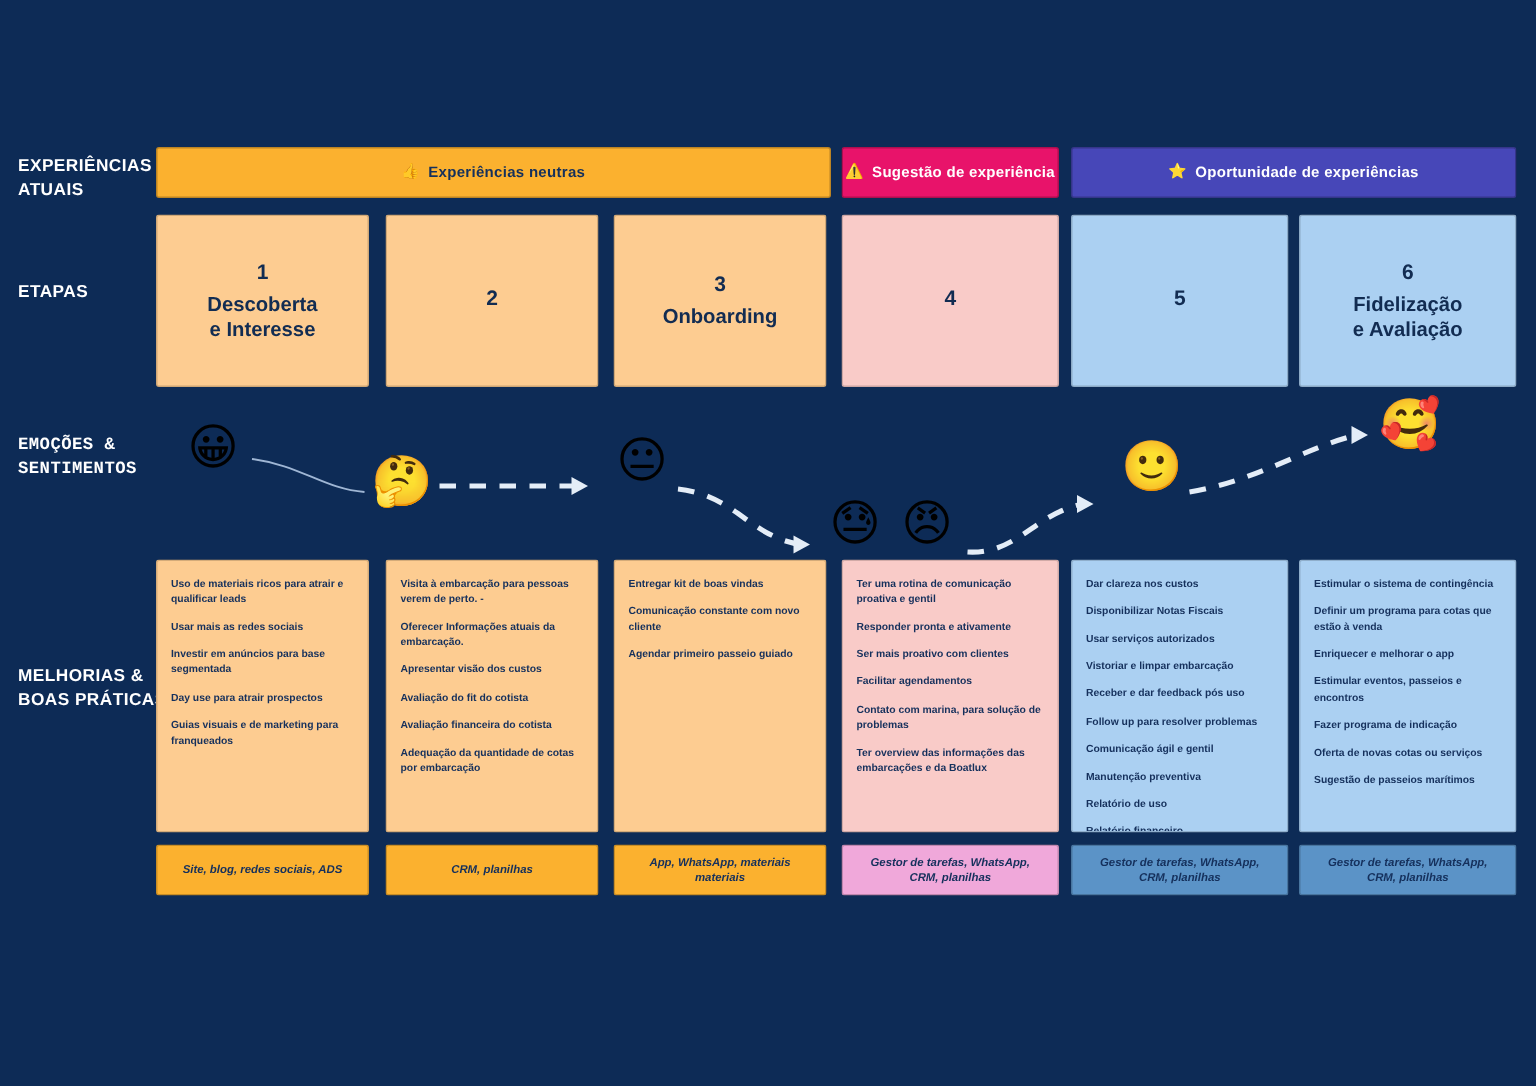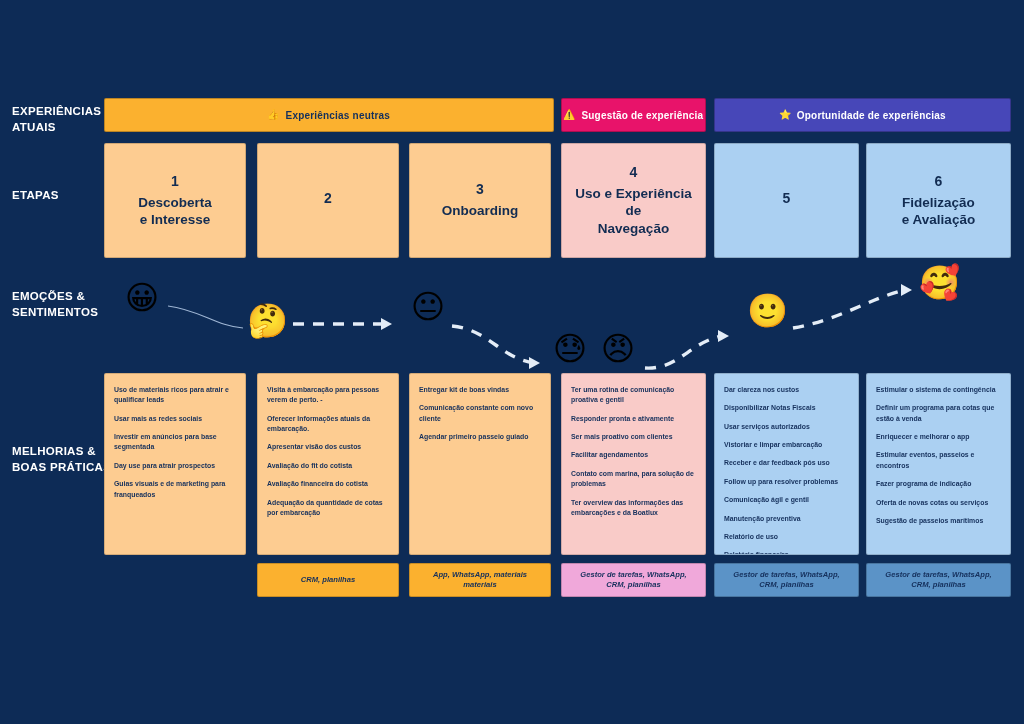--- a/index.html
+++ b/index.html
@@ -14,21 +14,21 @@
 
   
   .rowlabel{
     position:absolute;left:12px;
     color:#ffffff;font-weight:bold;font-size:11.5px;
     letter-spacing:.3px;line-height:1.35;
     white-space:pre-line;
   }
   #lbl-exp{top:104px;}
   #lbl-etapas{top:188px;}
-  #lbl-emo{top:289px;}
+  #lbl-emo{top:289px;font-family:Liberation Mono, monospace;}
   #lbl-melh{top:444px;}
 
   
   .box{position:absolute;box-sizing:border-box;}
 
   
   .banner{
     height:34px;border-radius:2px;
     display:flex;align-items:center;justify-content:center;
     font-size:10px;font-weight:bold;letter-spacing:.2px;
@@ -116,22 +116,20 @@
   </div>
   <div class="box stage c-peach" style="left:257px;top:143px;width:142px;">
     <span class="num">2</span>
   </div>
   <div class="box stage c-peach" style="left:409px;top:143px;width:142px;">
     <span class="num">3</span>
     <span class="ttl" style="white-space:pre-line">Onboarding</span>
   </div>
   <div class="box stage c-pink" style="left:561px;top:143px;width:145px;">
     <span class="num">4</span>
-    <span class="ttl" style="white-space:pre-line">Uso e Experiência de
-Navegação</span>
   </div>
   <div class="box stage c-blue" style="left:714px;top:143px;width:145px;">
     <span class="num">5</span>
   </div>
   <div class="box stage c-blue" style="left:866px;top:143px;width:145px;">
     <span class="num">6</span>
     <span class="ttl" style="white-space:pre-line">Fidelização
 e Avaliação</span>
   </div>
 
@@ -198,19 +196,20 @@
   <div class="box impr" id="impr5" style="left:866px;top:373px;width:145px;height:182px;background:#abd0f2;">
       <p>Estimular o sistema de contingência</p>
       <p>Definir um programa para cotas que estão à venda</p>
       <p>Enriquecer e melhorar o app</p>
       <p>Estimular eventos, passeios e encontros</p>
       <p>Fazer programa de indicação</p>
       <p>Oferta de novas cotas ou serviços</p>
       <p>Sugestão de passeios marítimos</p>
     </div>
 
+  <div class="box tool t-orange" style="left:104px;top:563px;width:142px;">Site, blog, redes sociais, ADS</div>
   <div class="box tool t-orange" style="left:257px;top:563px;width:142px;">CRM, planilhas</div>
   <div class="box tool t-orange" style="left:409px;top:563px;width:142px;">App, WhatsApp, materiais materiais</div>
   <div class="box tool t-pink" style="left:561px;top:563px;width:145px;">Gestor de tarefas, WhatsApp, CRM, planilhas</div>
   <div class="box tool t-blue" style="left:714px;top:563px;width:145px;">Gestor de tarefas, WhatsApp, CRM, planilhas</div>
   <div class="box tool t-blue" style="left:866px;top:563px;width:145px;">Gestor de tarefas, WhatsApp, CRM, planilhas</div>
 
 </div>
 
 </body></html>

